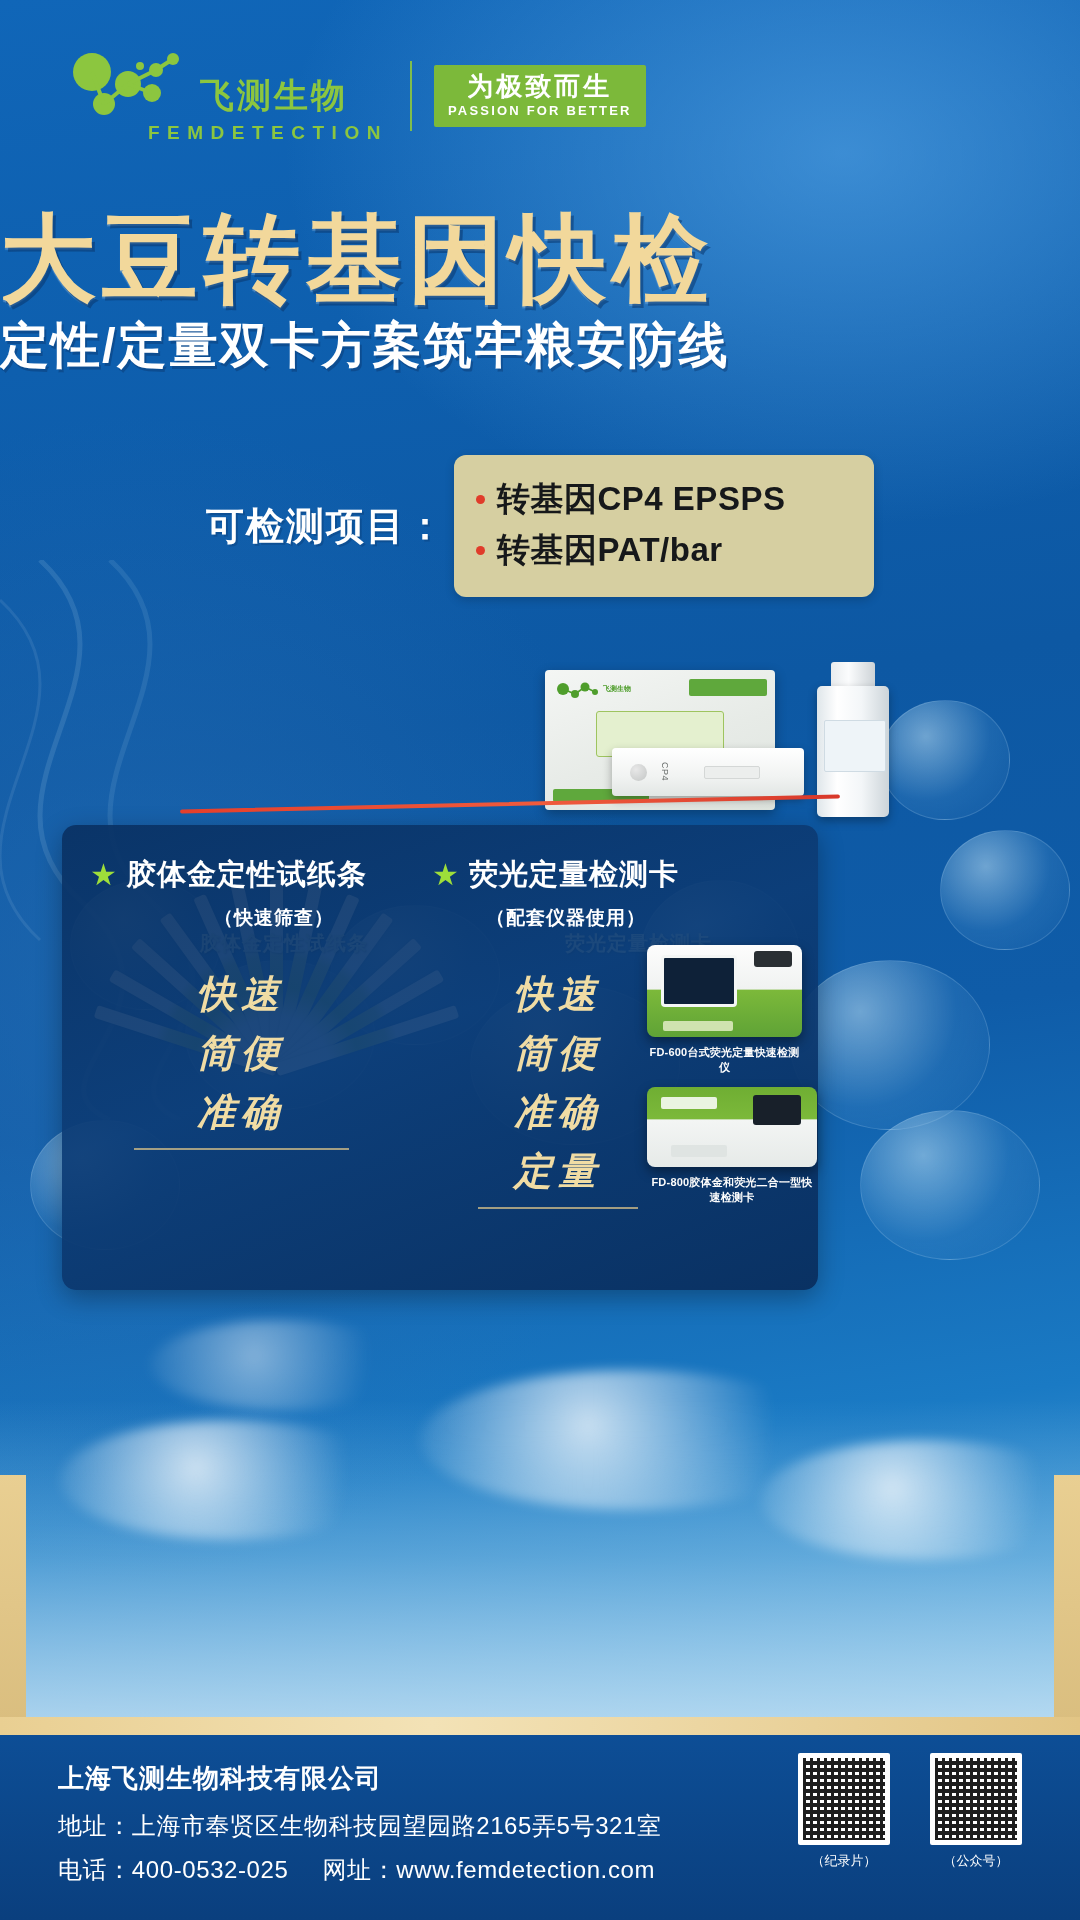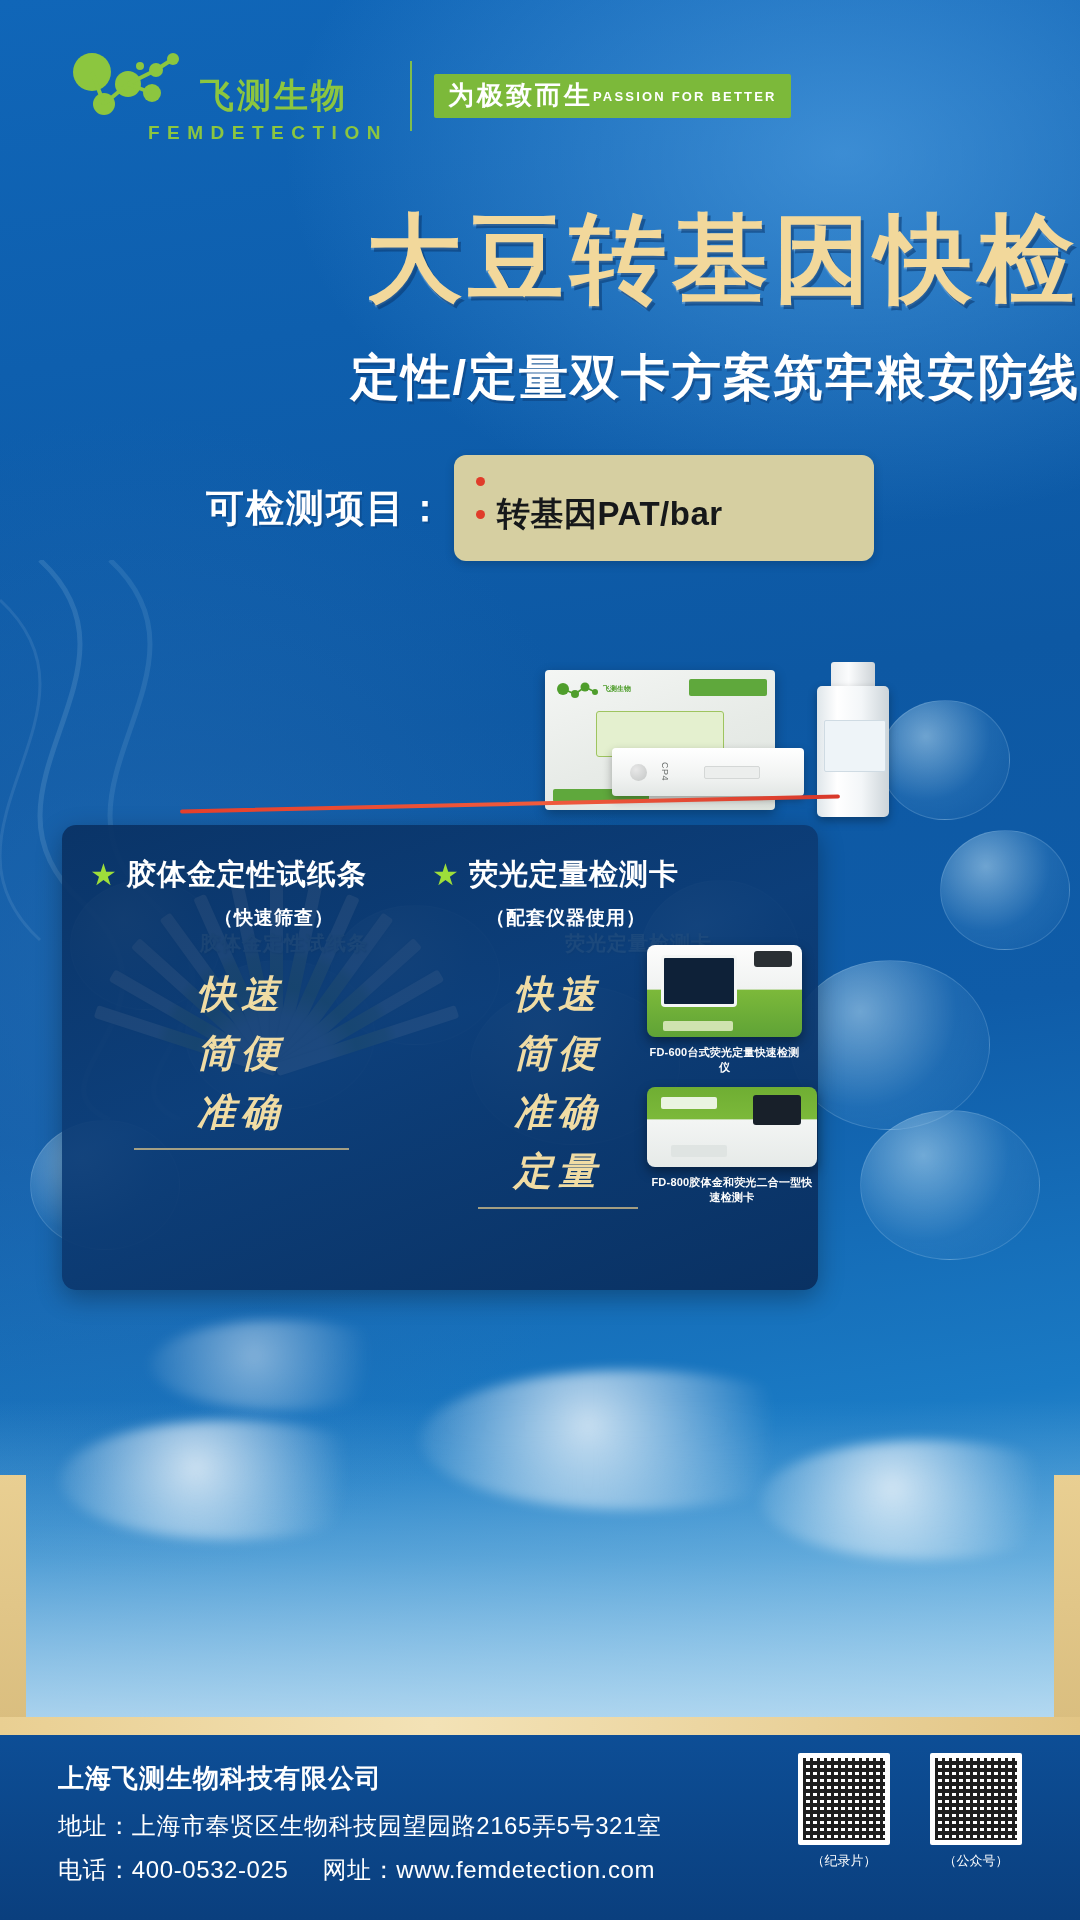--- a/index.html
+++ b/index.html
@@ -49,34 +49,34 @@
     font-family:"Liberation Sans","DejaVu Sans",sans-serif;
   }
   .logo-en {
     font-size: 19px; font-weight:700; color:#8cc63f; letter-spacing:7.5px;
     margin-top:6px; margin-left:78px;
     font-family:"Liberation Sans","DejaVu Sans",sans-serif;
   }
   .logo-divider { width:2px; height:70px; background:#8cc63f; opacity:.9; margin:0 4px; }
   .slogan-box {
     background:#7cb93a; padding:8px 14px 9px; border-radius:2px;
-    display:flex; align-items:center; justify-content:center;
+    display:flex; flex-direction:column; align-items:center; justify-content:center;
   }
   .slogan-cn { color:#fff; font-size:26px; font-weight:700; letter-spacing:3px; line-height:1.05; }
   .slogan-en { color:#fff; font-size:13px; font-weight:700; letter-spacing:2.2px; margin-top:3px; }
 
   
-  .title-wrap { position:absolute; top:205px; left:0; width:1080px; text-align:right; }
+  .title-wrap { position:absolute; top:205px; left:0; width:1080px; text-align:left; }
   .main-title {
     font-size: 96px; font-weight:900; color:#f2d89b; letter-spacing:6px;
     line-height:1.12;
     text-shadow: 3px 4px 0 rgba(10,55,110,.55), 0 2px 1px rgba(255,255,255,.25);
   }
   .sub-title {
-    margin-top: 32px;
+    margin-top: 0;
     font-size: 49px; font-weight:800; color:#ffffff; letter-spacing:2px;
     text-shadow: 2px 3px 0 rgba(10,55,110,.45);
   }
 
   
   .detect-row {
     position:absolute; top:455px; left:0; width:1080px;
     display:flex; align-items:center; justify-content:center; gap:0;
   }
   .detect-label {
@@ -296,20 +296,21 @@
 <div class="title-wrap">
   <div class="main-title">大豆转基因快检</div>
   <div class="sub-title">定性/定量双卡方案筑牢粮安防线</div>
 </div>
 
 <div class="detect-row">
   <div class="detect-label">可检测项目：</div>
   <div class="detect-box">
     <div class="detect-item">
       <span class="dot"></span>
+      <span class="detect-text">转基因CP4 EPSPS</span>
     </div>
     <div class="detect-item">
       <span class="dot"></span>
       <span class="detect-text">转基因PAT/bar</span>
     </div>
   </div>
 </div>
 
 <div class="photo-zone">
 

